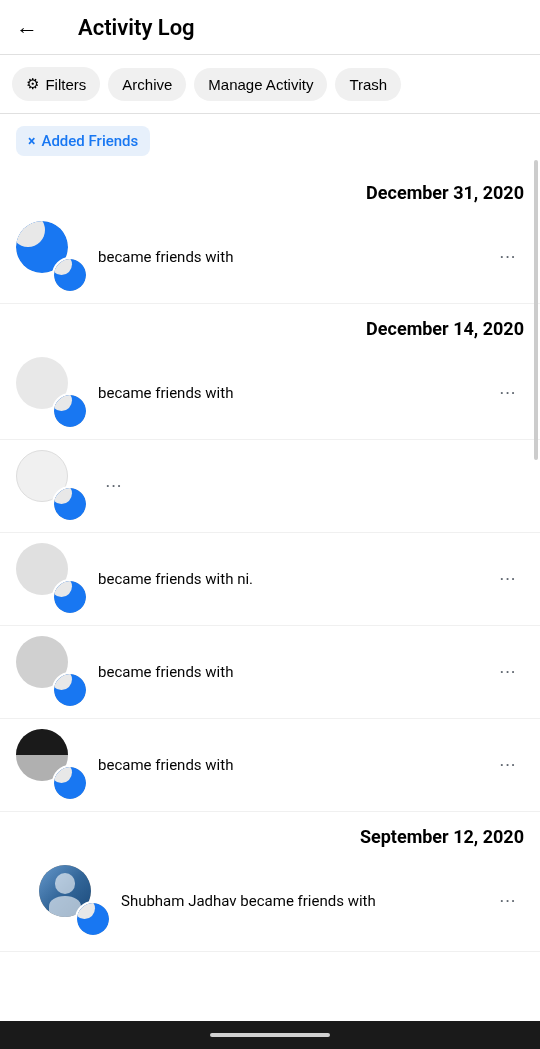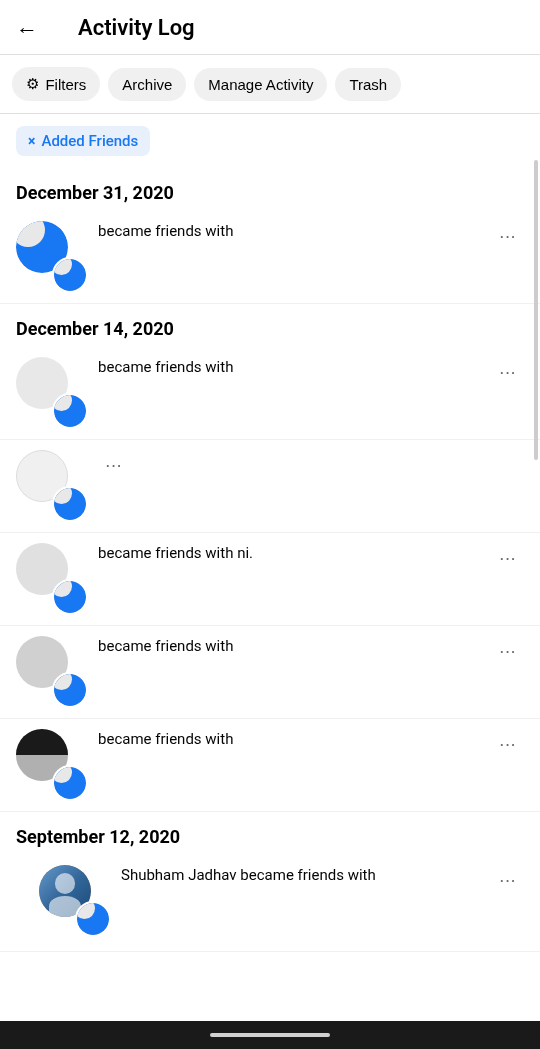--- a/index.html
+++ b/index.html
@@ -87,24 +87,26 @@
     .filter-tag .x-icon {
       font-size: 14px;
       font-weight: 700;
     }
 
     .section-date {
       font-size: 18px;
       font-weight: 700;
       color: #000;
       padding: 14px 16px 8px 16px;
+      text-align: right;
     }
 
     .activity-item {
       display: flex;
+      align-items: center;
       padding: 10px 16px;
       border-bottom: 1px solid #f0f0f0;
       position: relative;
     }
 
     .avatar-container {
       width: 72px;
       height: 72px;
       position: relative;
       flex-shrink: 0;

